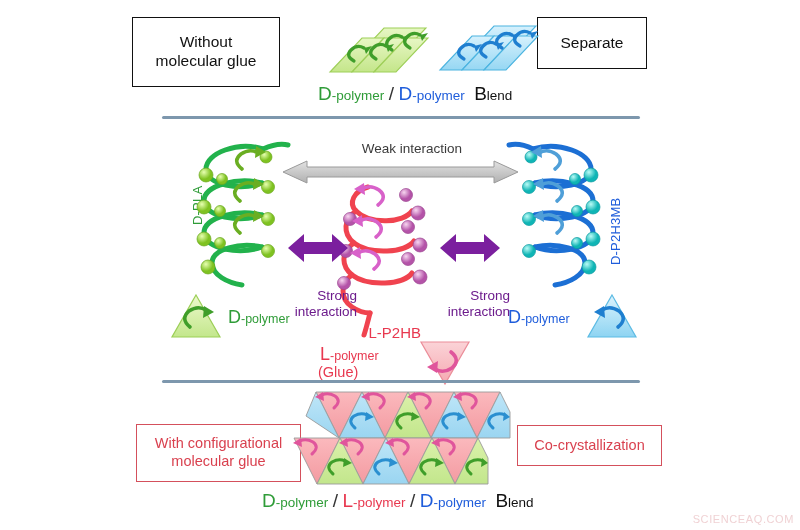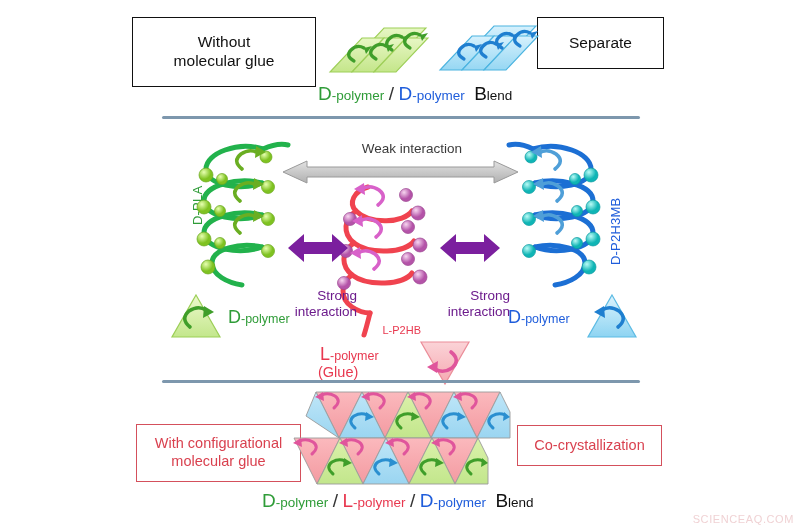--- a/index.html
+++ b/index.html
@@ -24,41 +24,41 @@
   .r{color:#e8384f;}
   .k{color:#111;}
   .sep{color:#333;font-size:19px;}
   
   .vlabel{position:absolute;font-size:13px;letter-spacing:.2px;
           transform-origin:left top;white-space:nowrap;}
   
   .tlabel{position:absolute;white-space:nowrap;text-align:right;}
   .weak{font-size:13.5px;color:#3b3b3b;}
   .strong{font-size:13.5px;color:#6c1b8c;line-height:1.15;}
-  .lp2hb{font-size:11px;color:#e8384f;}
+  .lp2hb{font-size:15px;color:#e8384f;}
   .dpla{color:#2f9c38;}
   .dp2h{color:#1f5ddb;}
   .legtxt{font-size:18px;}
   .legtxt small{font-size:12.5px;}
   
   .wm{position:absolute;right:6px;bottom:5px;font-size:11px;color:#f0d2d4;
       letter-spacing:.6px;}
   svg{overflow:visible;display:block;}
 </style>
 </head>
 <body>
 
-<div class="boxlabel box-black" style="left:132px;top:17px;width:184px;height:70px;font-size:15.5px;">
+<div class="boxlabel box-black" style="left:132px;top:17px;width:148px;height:70px;font-size:15.5px;">
   <div>
     <div>Without</div>
     <div>molecular glue</div>
   </div>
 </div>
 
-<div class="boxlabel box-black" style="left:537px;top:17px;width:127px;height:52px;font-size:15.5px;">
+<div class="boxlabel box-black" style="left:537px;top:17px;width:110px;height:52px;font-size:15.5px;">
   <div>
     <div>Separate</div>
   </div>
 </div>
 
 <svg class="abs" style="left:322px;top:14px;" width="110" height="70" viewBox="0 0 110 70">
   <defs>
     <linearGradient id="gsl" x1="0" y1="0" x2="0" y2="1">
       <stop offset="0" stop-color="#e7f7c4"></stop>
         <stop offset="1" stop-color="#c4e68a"></stop>

